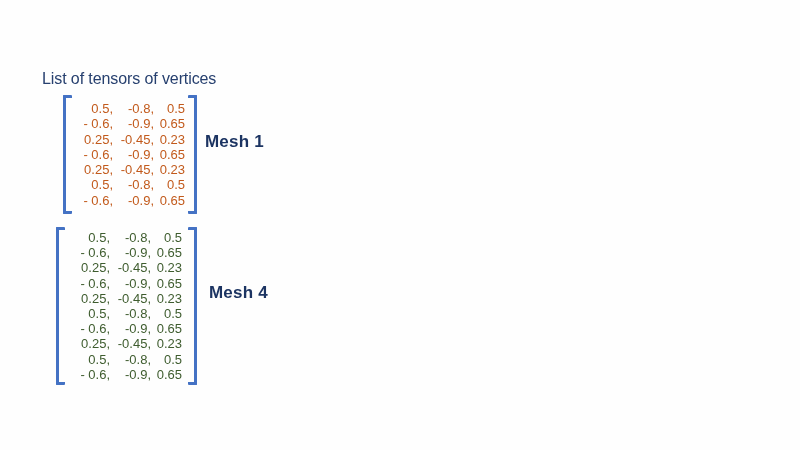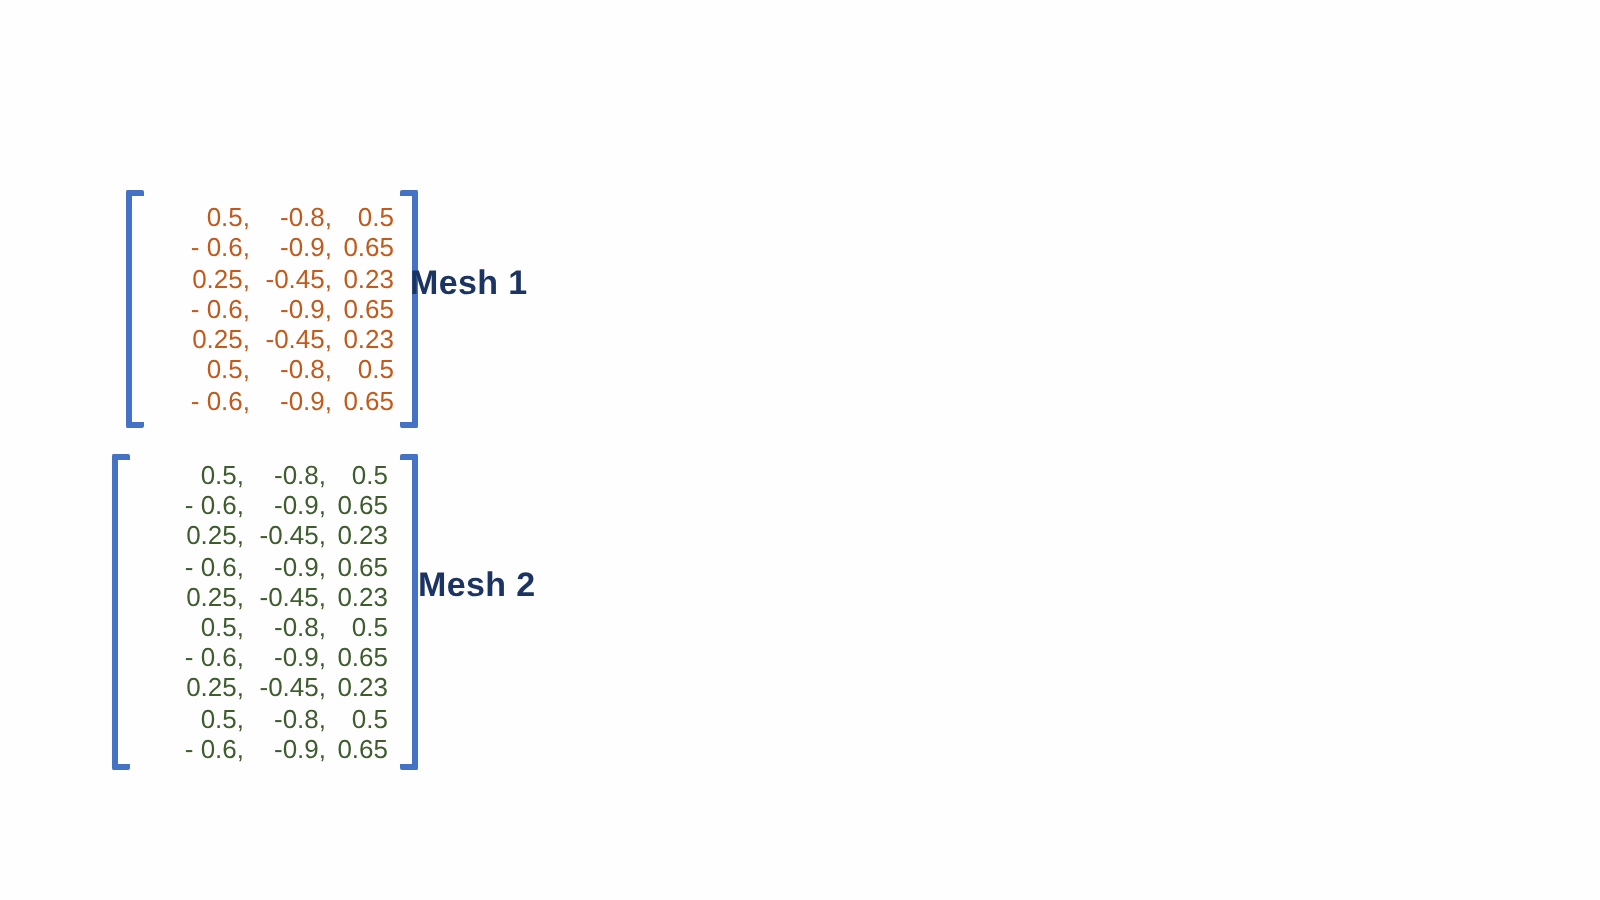--- a/index.html
+++ b/index.html
@@ -55,21 +55,20 @@
   }
   .mesh1 .rows { padding: 0 3px 0 5px; }
   .mesh2 .rows { padding: 0 6px 0 9px; }
 
   .matrix-row {
     display: grid;
     grid-template-columns: 36px 41px 31px;
     line-height: 15.2px;
     font-size: 13px;
     white-space: pre;
-    margin-left: 12px;
   }
   .cell { text-align: right; }
   .mesh1 .cell { color: var(--m1-color, #c25a1c); }
   .mesh2 .cell { color: var(--m2-color, #3e5c2e); }
 
   .mesh-label {
     position: absolute;
     font-size: 17px;
     font-weight: bold;
     letter-spacing: 0.2px;
@@ -78,20 +77,21 @@
     margin-left: 12px;
   }
   .mesh-label.l1 { left: 193px; top: 132px; }
   .mesh-label.l2 { left: 197px; top: 283px; }
 </style>
 </head>
 <body>
 
 <div class="canvas">
 
+  <div class="slide-title">List of tensors of vertices</div>
 
   <div class="matrix mesh1">
     <div class="bracket left"></div>
     <div class="rows">
         <div class="matrix-row"><span class="cell">0.5,</span><span class="cell">-0.8,</span><span class="cell">0.5</span></div>
         <div class="matrix-row"><span class="cell">- 0.6,</span><span class="cell">-0.9,</span><span class="cell">0.65</span></div>
         <div class="matrix-row"><span class="cell">0.25,</span><span class="cell">-0.45,</span><span class="cell">0.23</span></div>
         <div class="matrix-row"><span class="cell">- 0.6,</span><span class="cell">-0.9,</span><span class="cell">0.65</span></div>
         <div class="matrix-row"><span class="cell">0.25,</span><span class="cell">-0.45,</span><span class="cell">0.23</span></div>
         <div class="matrix-row"><span class="cell">0.5,</span><span class="cell">-0.8,</span><span class="cell">0.5</span></div>
@@ -110,15 +110,15 @@
         <div class="matrix-row"><span class="cell">- 0.6,</span><span class="cell">-0.9,</span><span class="cell">0.65</span></div>
         <div class="matrix-row"><span class="cell">0.25,</span><span class="cell">-0.45,</span><span class="cell">0.23</span></div>
         <div class="matrix-row"><span class="cell">0.5,</span><span class="cell">-0.8,</span><span class="cell">0.5</span></div>
         <div class="matrix-row"><span class="cell">- 0.6,</span><span class="cell">-0.9,</span><span class="cell">0.65</span></div>
         <div class="matrix-row"><span class="cell">0.25,</span><span class="cell">-0.45,</span><span class="cell">0.23</span></div>
         <div class="matrix-row"><span class="cell">0.5,</span><span class="cell">-0.8,</span><span class="cell">0.5</span></div>
         <div class="matrix-row"><span class="cell">- 0.6,</span><span class="cell">-0.9,</span><span class="cell">0.65</span></div>
       </div>
     <div class="bracket right"></div>
   </div>
-  <div class="mesh-label l2">Mesh 2</div>
+  <div class="mesh-label l2">Mesh 4</div>
 
 </div>
 
 </body></html>

